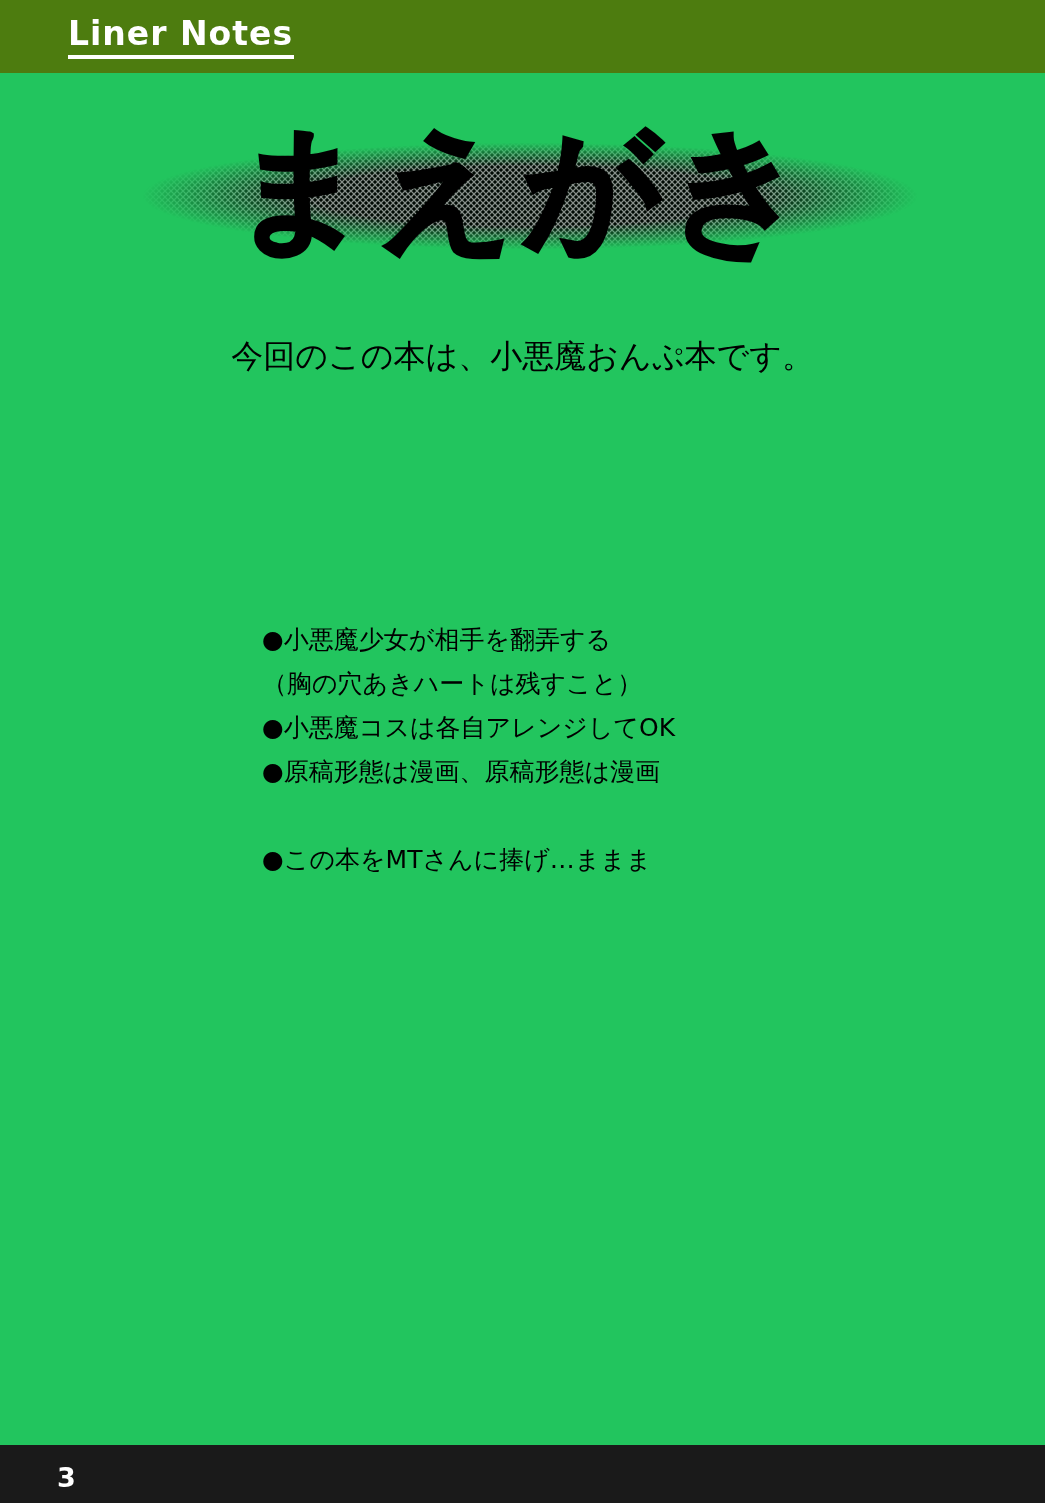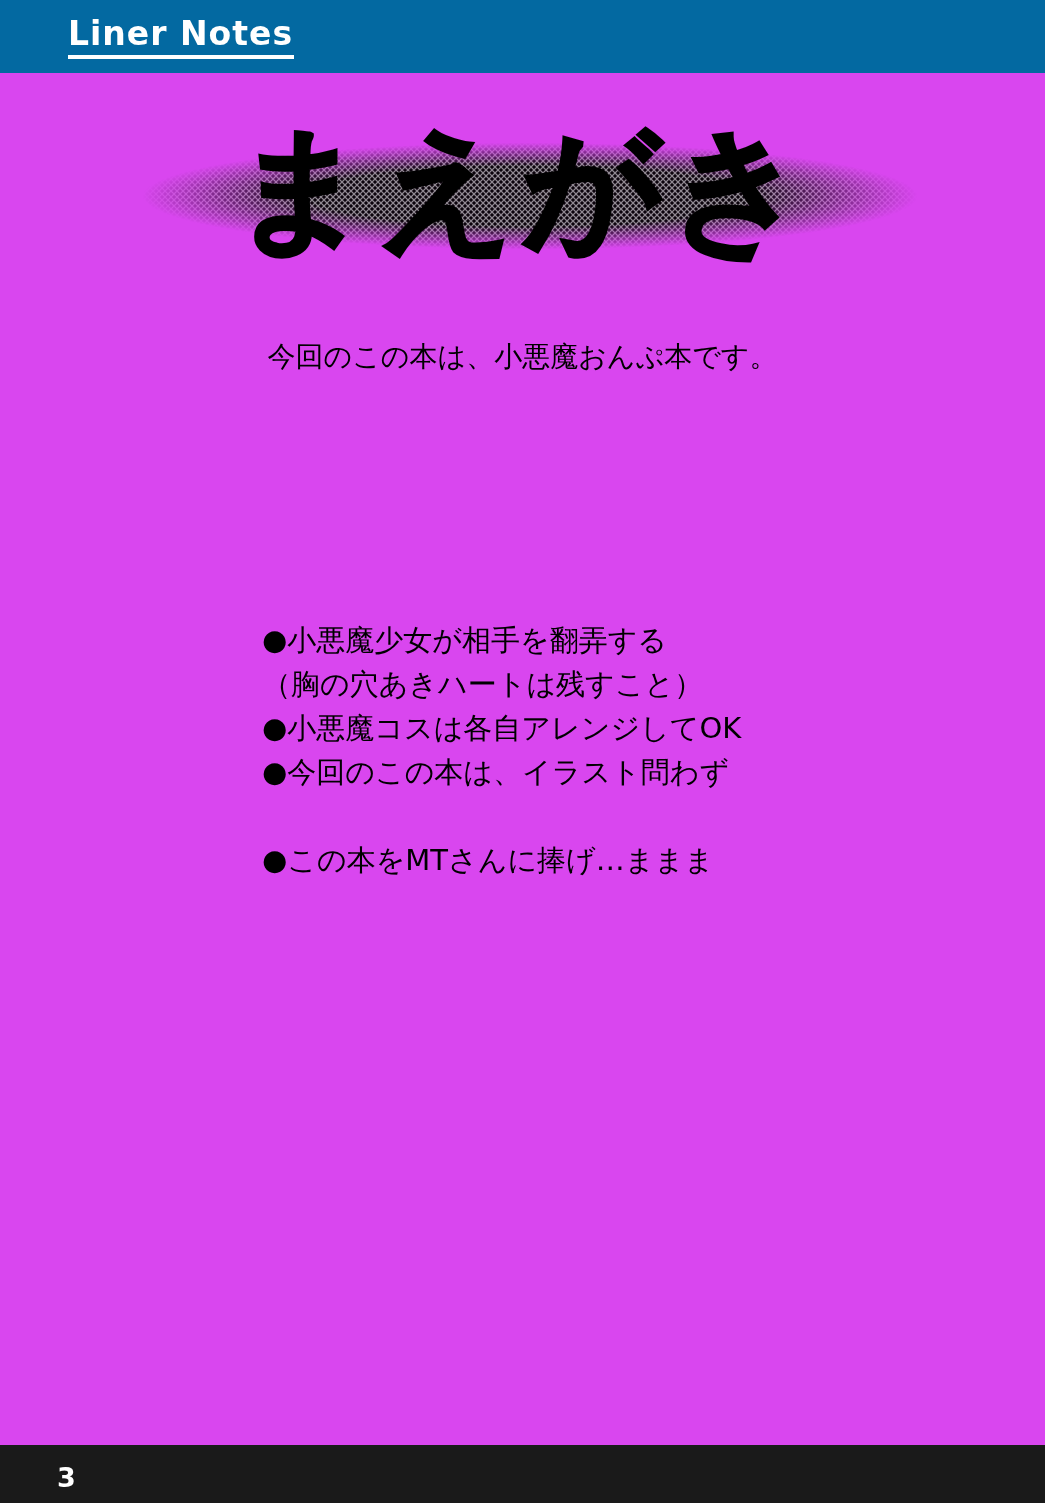--- a/index.html
+++ b/index.html
@@ -15,21 +15,21 @@
     overflow: hidden;
   }
 
   
   .header-bar {
     position: absolute;
     left: 0;
     top: 0;
     width: 1045px;
     height: 73px;
-    background: #0369a1;
+    background: #4d7c0f;
   }
   .header-title {
     position: absolute;
     left: 68px;
     top: 14px;
     font-family: "DejaVu Sans", sans-serif;
     font-weight: bold;
     font-size: 33px;
     letter-spacing: 1px;
     color: #ffffff;
@@ -63,21 +63,21 @@
     color: #ffffff;
   }
 
   
   .page-body {
     position: absolute;
     left: 0;
     top: 73px;
     width: 1045px;
     height: 1372px;
-    background: #d946ef;
+    background: #22c55e;
   }
 
   
   .title-block {
     position: absolute;
     left: 0;
     top: 30px;
     width: 1045px;
     height: 190px;
   }
@@ -114,34 +114,34 @@
   }
 
   
   .intro {
     position: absolute;
     left: 0;
     top: 260px;
     width: 1045px;
     text-align: center;
     font-family: "DejaVu Serif", serif;
-    font-size: 28px;
+    font-size: 32px;
     line-height: 47px;
     color: #000000;
   }
   .intro div { white-space: nowrap; }
 
   
   .bullets {
     position: absolute;
     left: 262px;
     top: 545px;
     width: 700px;
     font-family: "DejaVu Sans", sans-serif;
-    font-size: 29px;
+    font-size: 25px;
     line-height: 44px;
     color: #000000;
   }
   .bullets .line { white-space: nowrap; }
   .bullets .spacer { height: 44px; }
 </style>
 </head>
 <body>
 
 <div class="header-bar">
@@ -157,21 +157,21 @@
   </div>
 
   <div class="intro">
     <div>今回のこの本は、小悪魔おんぷ本です。</div>
   </div>
 
   <div class="bullets">
     <div class="line">●小悪魔少女が相手を翻弄する</div>
     <div class="line">（胸の穴あきハートは残すこと）</div>
     <div class="line">●小悪魔コスは各自アレンジしてOK</div>
-    <div class="line">●今回のこの本は、イラスト問わず</div>
+    <div class="line">●原稿形態は漫画、原稿形態は漫画</div>
     <div class="spacer"></div>
     <div class="line">●この本をMTさんに捧げ…ままま</div>
   </div>
 
 </div>
 
 <div class="footer-bar"></div>
 <div class="page-number">3</div>
 
 </body></html>

